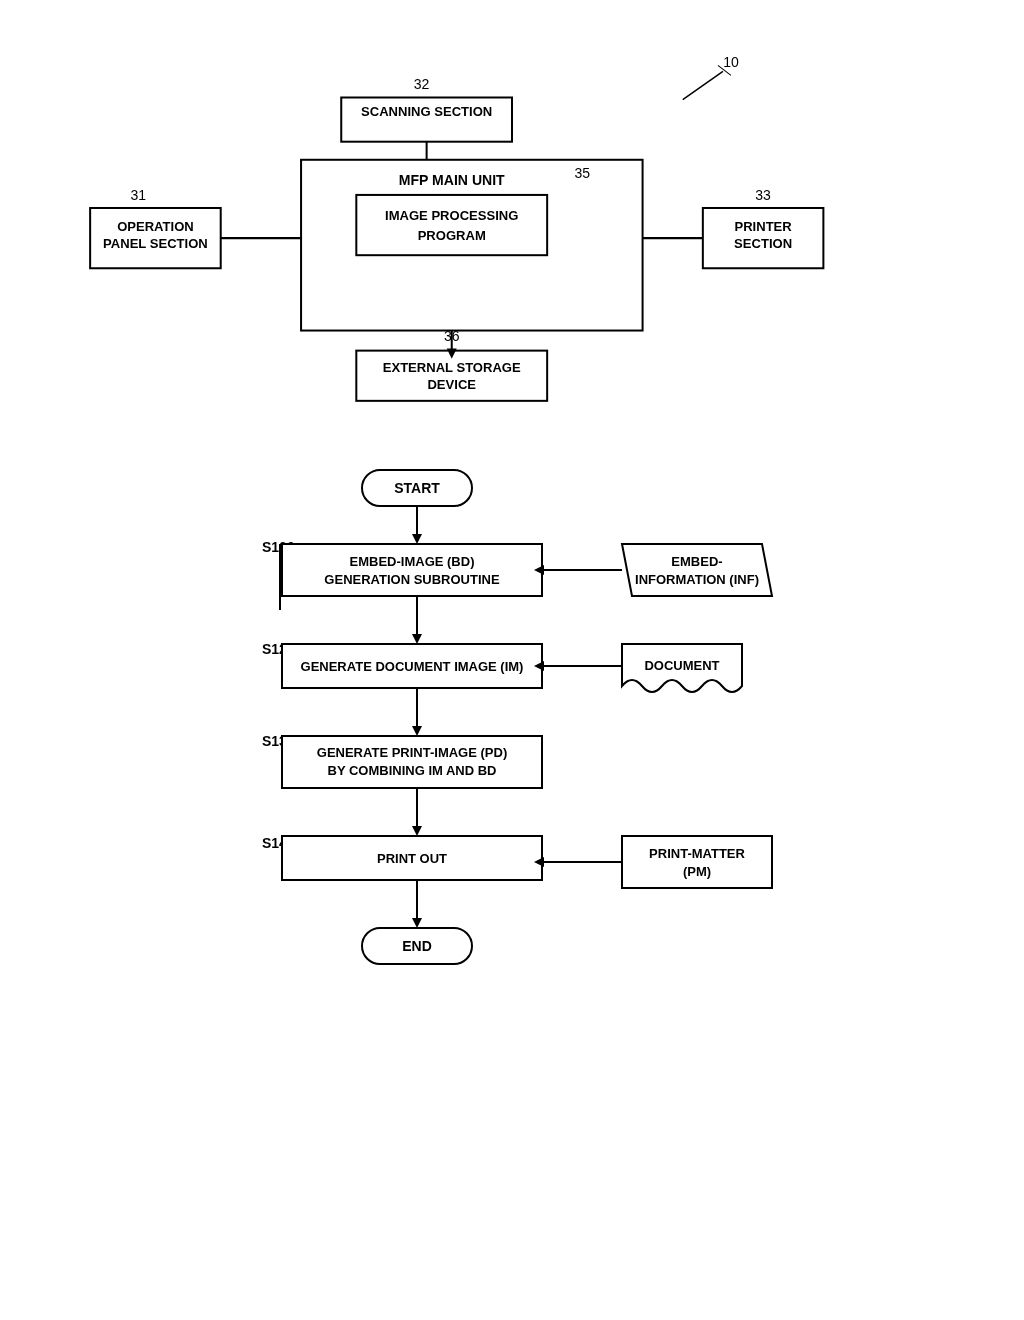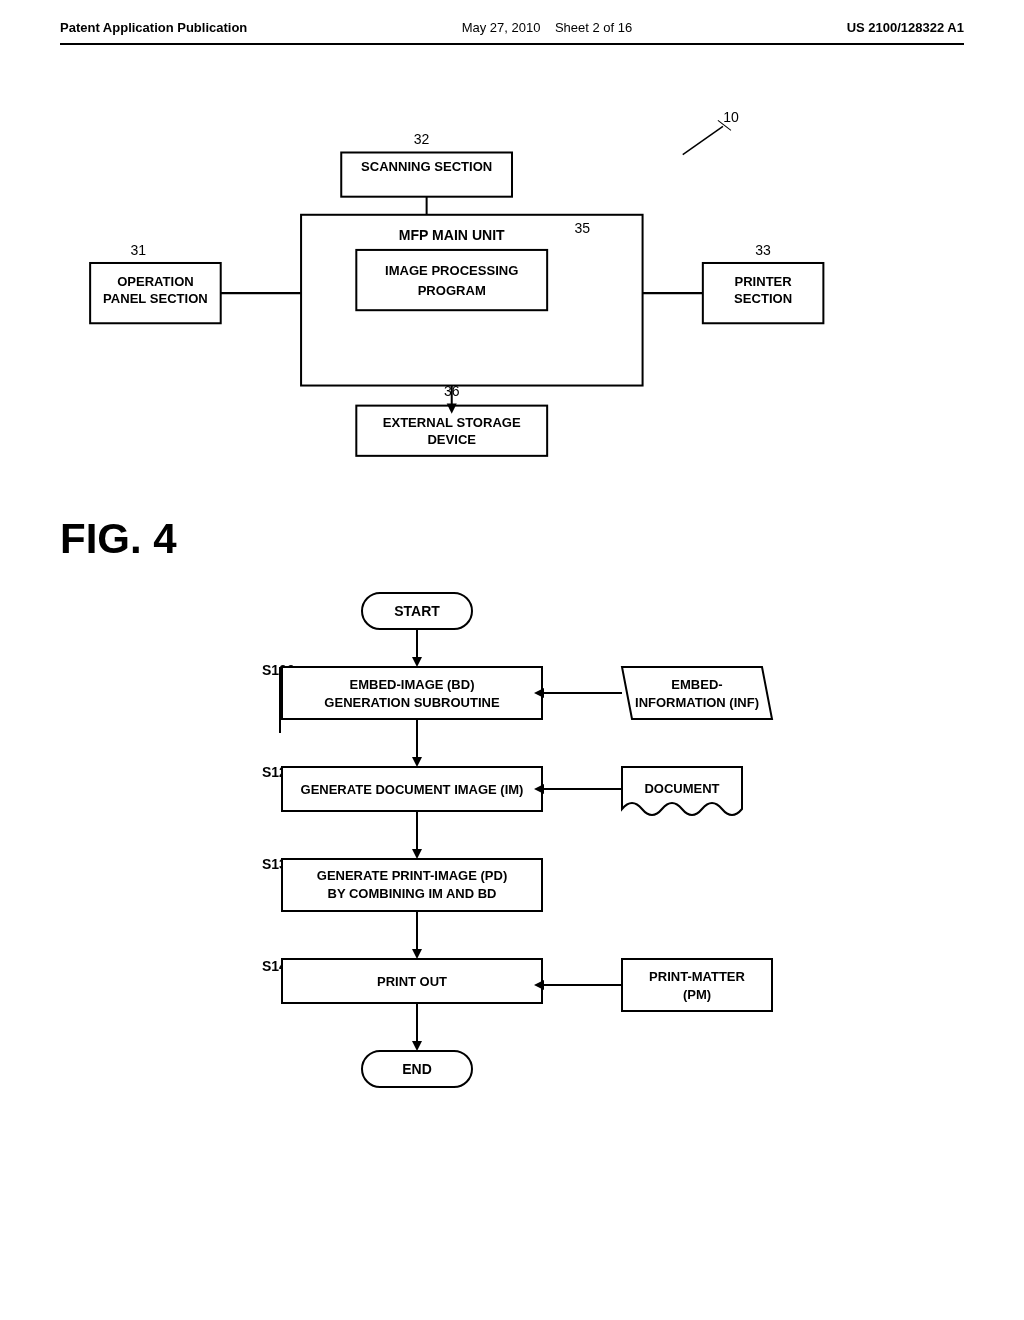--- a/index.html
+++ b/index.html
@@ -62,28 +62,20 @@
       width: 100%;
       height: 100%;
       overflow: visible;
     }
   </style>
 </head>
 <body>
 
 <div class="page">
 
-  <div class="header">
-    <div class="header-left">Patent Application Publication</div>
-    <div class="header-center">
-      <span>May 27, 2010</span>&nbsp;&nbsp;&nbsp;
-      <span>Sheet 2 of 16</span>
-    </div>
-    <div class="header-right">US 2100/128322 A1</div>
-  </div>
 
 
   <div class="fig3-container">
     <svg class="diagram" viewBox="0 0 900 360">
 
       <text x="668" y="38" font-size="14" font-family="Arial" text-anchor="middle">10</text>
       <line x1="660" y1="42" x2="620" y2="70" stroke="#000" stroke-width="1.5"></line>
       <line x1="655" y1="36" x2="668" y2="46" stroke="#000" stroke-width="1"></line>
 
       <text x="360" y="60" font-size="14" font-family="Arial" text-anchor="middle">32</text>
@@ -125,21 +117,20 @@
       <text x="390" y="358" font-size="13" font-family="Arial" font-weight="bold" text-anchor="middle">DEVICE</text>
 
       <text x="390" y="310" font-size="14" font-family="Arial" text-anchor="middle">36</text>
 
       <line x1="390" y1="300" x2="390" y2="320" stroke="#000" stroke-width="2"></line>
       <polygon points="385,318 390,328 395,318" fill="#000"></polygon>
 
     </svg>
   </div>
 
-  <div class="fig-label" style="margin-top:10px; margin-bottom:20px;">FIG. 4</div>
 
   <div class="fig4-container">
     <svg class="diagram" viewBox="0 0 900 580">
 
       <rect x="300" y="10" width="110" height="36" rx="18" ry="18" fill="#fff" stroke="#000" stroke-width="2"></rect>
       <text x="355" y="33" font-size="14" font-family="Arial" font-weight="bold" text-anchor="middle">START</text>
 
       <line x1="355" y1="46" x2="355" y2="76" stroke="#000" stroke-width="2"></line>
       <polygon points="350,74 355,84 360,74" fill="#000"></polygon>
 

